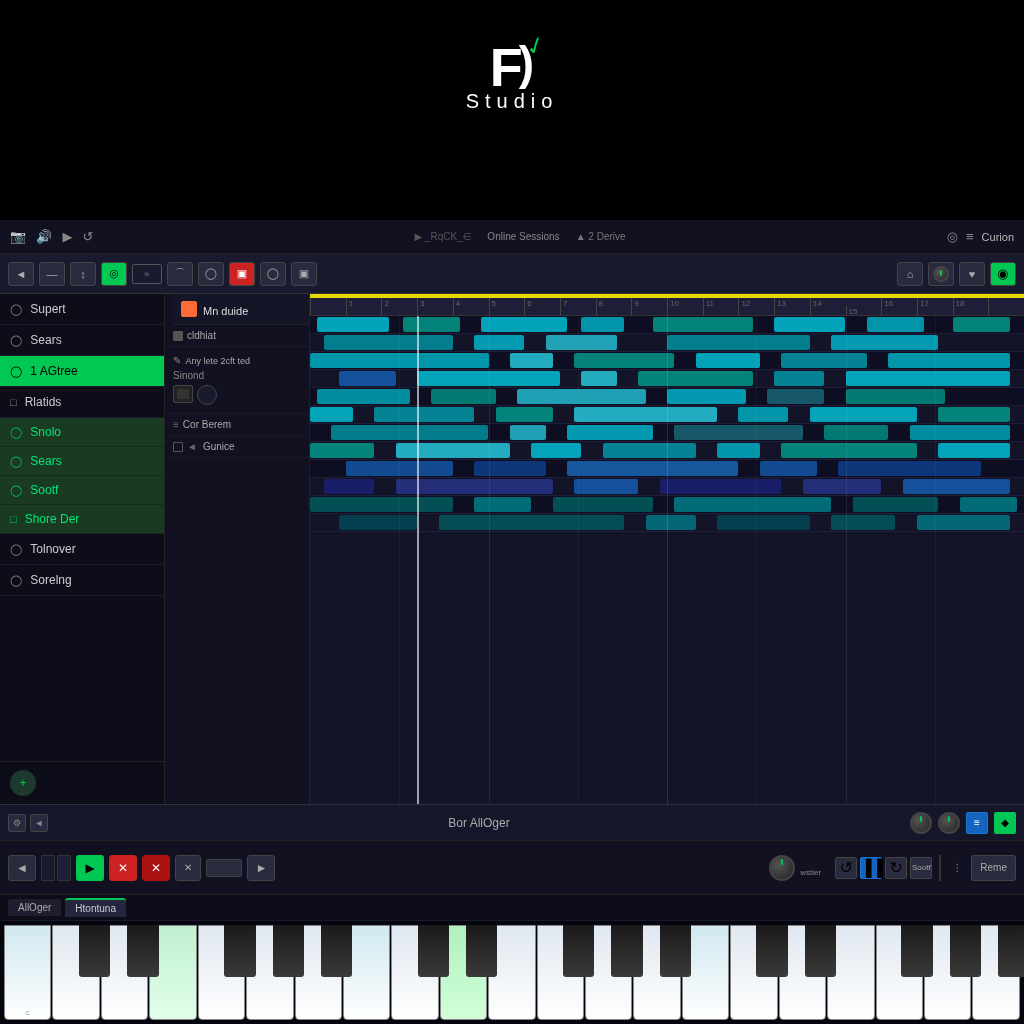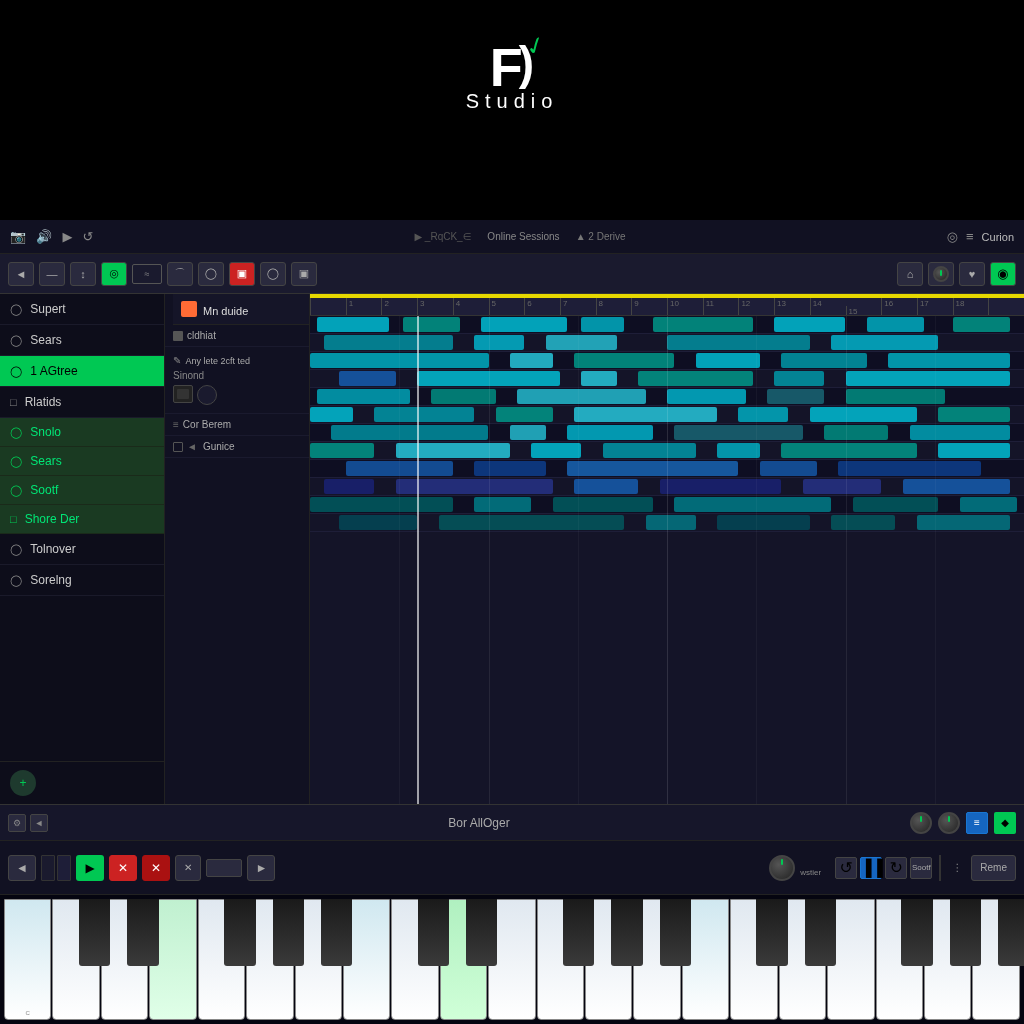--- a/index.html
+++ b/index.html
@@ -397,20 +397,28 @@
         <div style="width:22px;height:22px;background:#2a2a3e;border:1px solid #444;border-radius:2px;display:flex;align-items:center;justify-content:center;cursor:pointer;">↻</div>
         <div style="width:22px;height:22px;background:#2a2a3e;border:1px solid #444;border-radius:2px;display:flex;align-items:center;justify-content:center;font-size:8px;color:#aaa;cursor:pointer;">Sootf</div>
       </div>
       <div style="width:2px;height:26px;background:#333;margin:0 2px;"></div>
       <div style="font-size:10px;color:#888;cursor:pointer;padding:0 4px;">⋮</div>
       <div style="padding:0 8px;height:26px;background:#2a2a3e;border:1px solid #444;border-radius:3px;display:flex;align-items:center;font-size:10px;color:#aaa;cursor:pointer;">
         <span>Reme</span>
       </div>
     </div>
 
+    <div style="height:26px;background:#0d0d1a;display:flex;align-items:center;padding:0 8px;gap:4px;border-bottom:1px solid #1a1a2a;flex-shrink:0;">
+      <div style="padding:3px 10px;font-size:10px;color:#aaa;background:#1e1e30;border-radius:3px 3px 0 0;cursor:pointer;">
+        <span>AllOger</span>
+      </div>
+      <div style="padding:3px 10px;font-size:10px;color:#ccc;background:#252540;border-radius:3px 3px 0 0;cursor:pointer;border-top:2px solid #00c853;">
+        <span>Htontuna</span>
+      </div>
+    </div>
 
     <div style="flex:1;background:#050510;position:relative;overflow:hidden;display:flex;align-items:flex-start;padding:4px;">
 
       <div style="display:flex;width:100%;height:100%;gap:1px;position:relative;">
 
         <div style="flex:1;background:linear-gradient(to bottom,#d0e8f0,#ffffff);border:1px solid #888;border-radius:0 0 4px 4px;cursor:pointer;position:relative;">
           <div style="position:absolute;bottom:3px;left:50%;transform:translateX(-50%);font-size:6px;color:#888;">C</div>
         </div>
         <div style="flex:1;background:linear-gradient(to bottom,#e0e8f0,#ffffff);border:1px solid #888;border-radius:0 0 4px 4px;cursor:pointer;"></div>
         <div style="flex:1;background:linear-gradient(to bottom,#e0e8f0,#ffffff);border:1px solid #888;border-radius:0 0 4px 4px;cursor:pointer;"></div>

